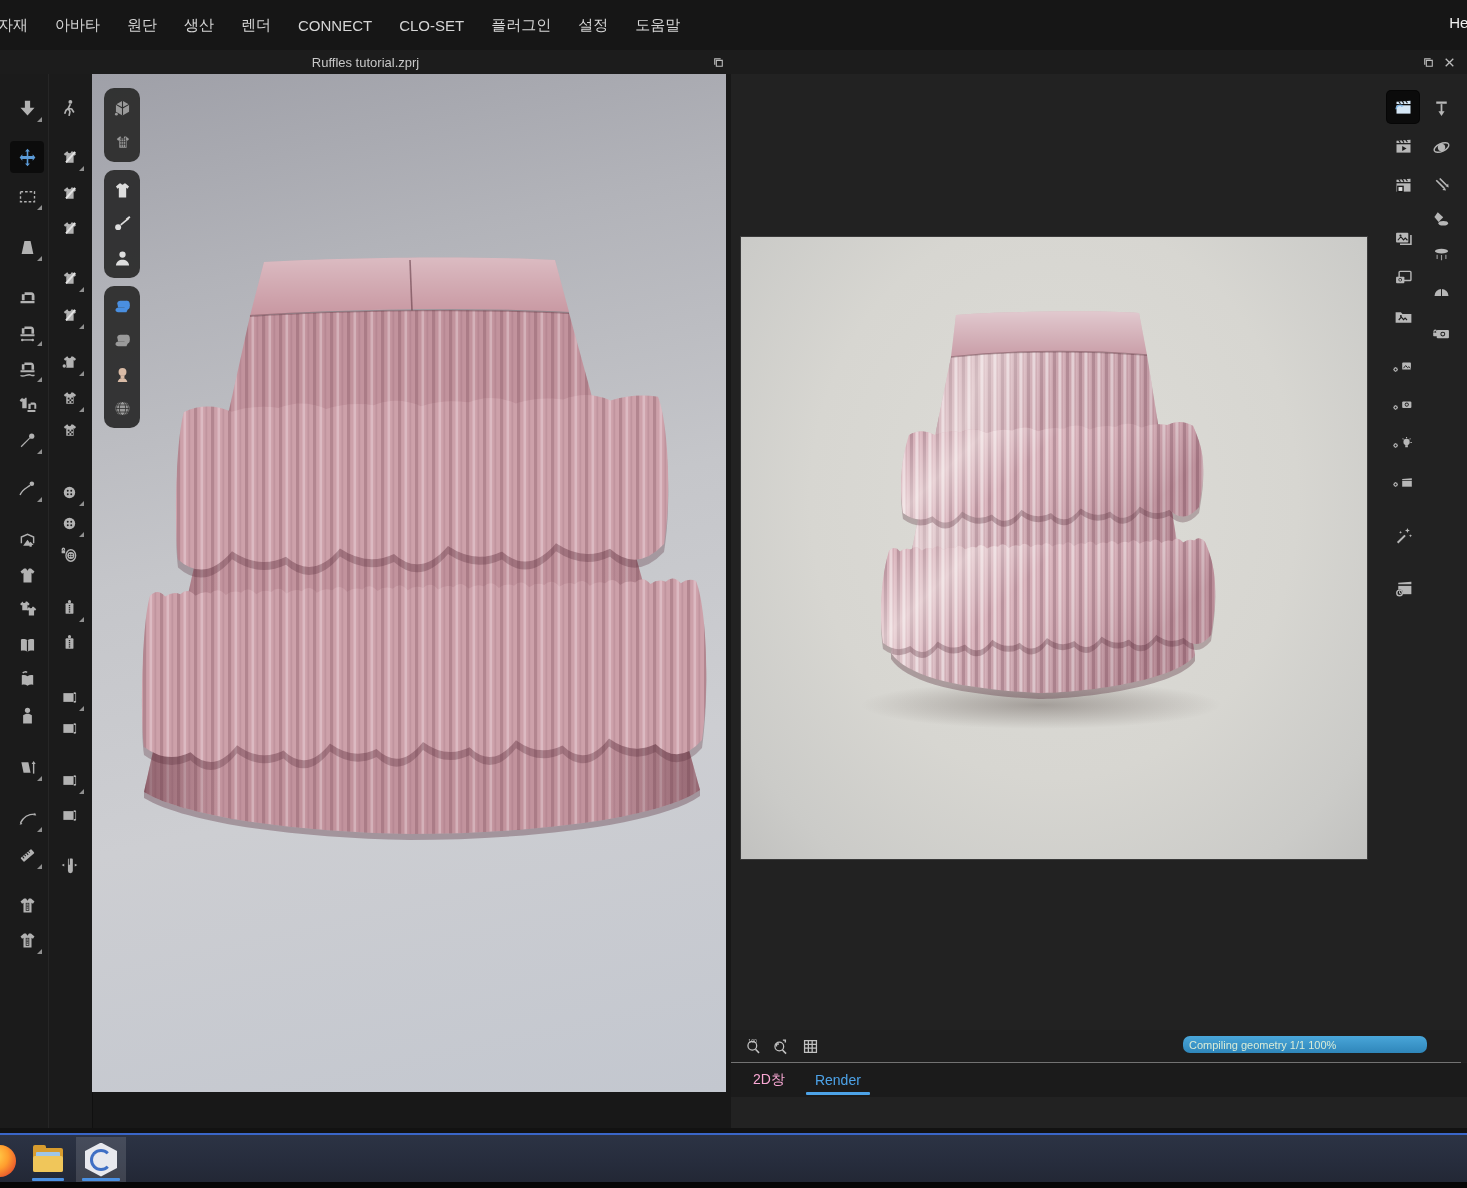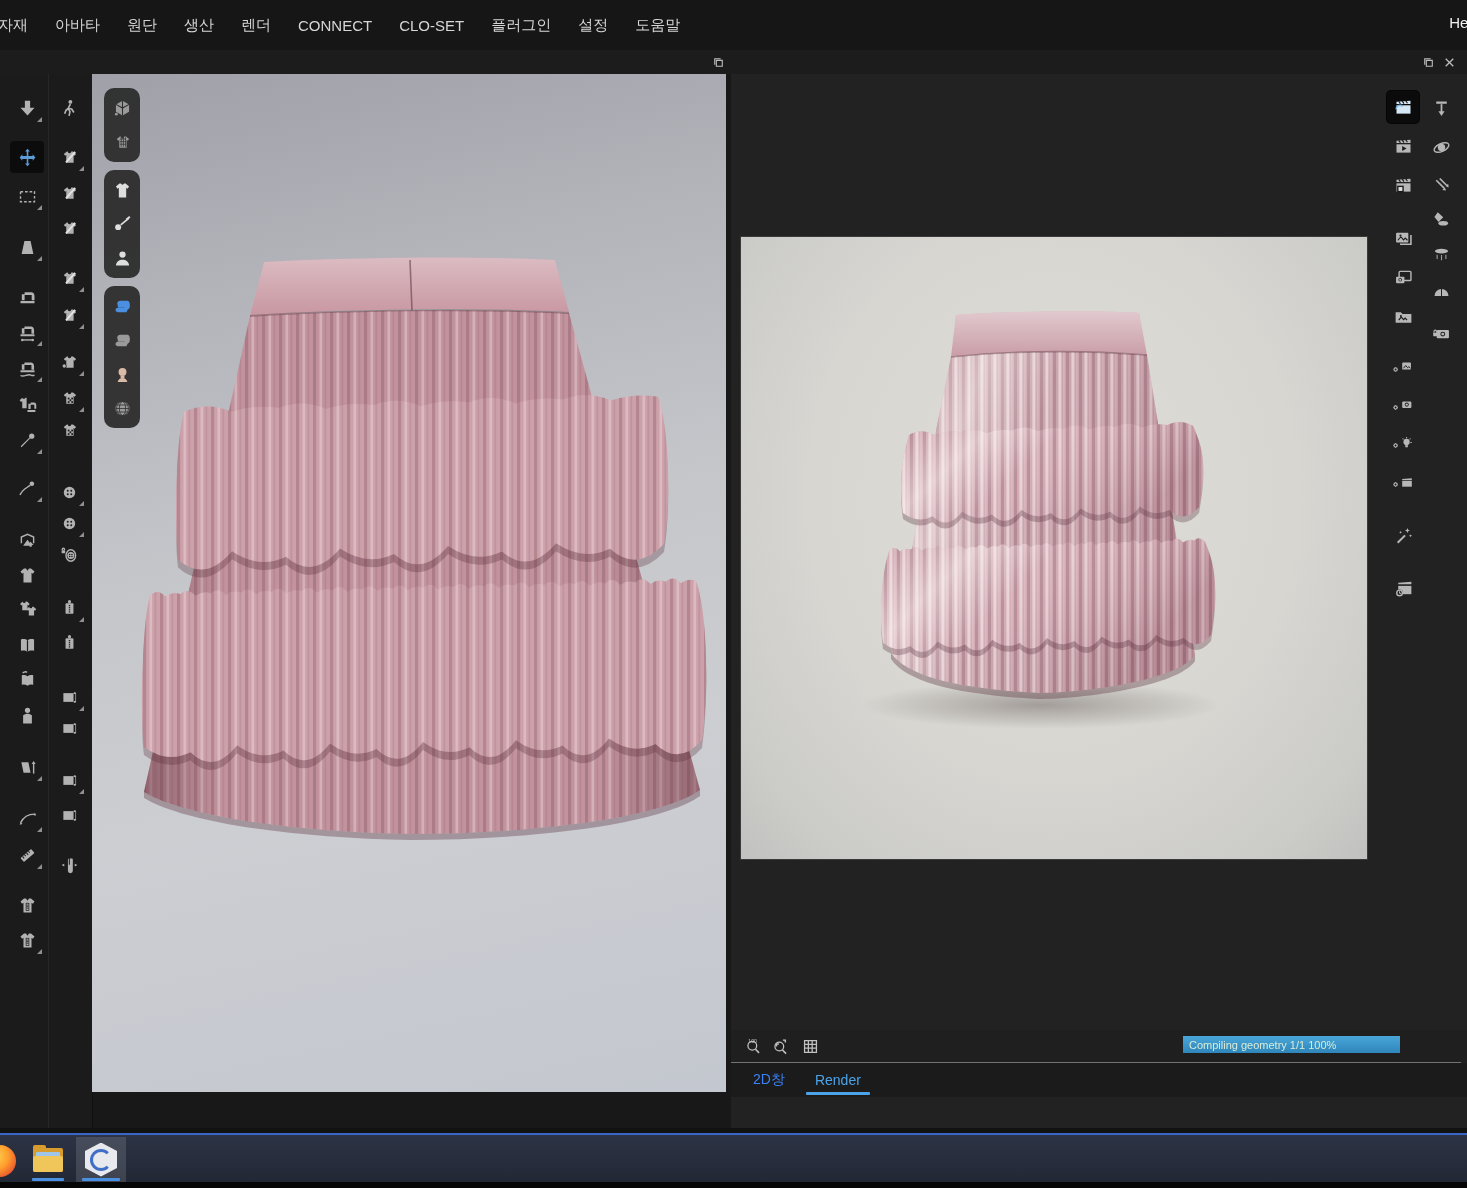--- a/index.html
+++ b/index.html
@@ -41,26 +41,26 @@
     background:radial-gradient(ellipse at 50% 42%,#dddcd7 0%,#d7d6d1 55%,#cbcbc8 85%,#c1c1bf 100%);
     box-shadow:0 0 0 1px #3a3a3a;}
   
   .rt-tool{position:absolute;width:32px;height:32px;display:flex;align-items:center;justify-content:center;color:#b7b7b7;cursor:pointer;}
   .rt-tool svg{width:21px;height:21px;fill:none;stroke:currentColor;stroke-width:1.6;}
   .rt-tool.active{background:#0b0b0b;border-radius:4px;color:#d5e6f5;box-shadow:0 0 0 1px #060606;}
   
   .rb-bar{position:absolute;left:0;top:956px;width:736px;height:32px;background:#1f1f1f;}
   .rb-tool{position:absolute;top:4px;width:26px;height:24px;display:flex;align-items:center;justify-content:center;color:#c2c2c2;cursor:pointer;}
   .rb-tool svg{width:19px;height:19px;fill:none;stroke:currentColor;stroke-width:1.6;}
-  .progress{position:absolute;left:452px;top:6px;width:217px;height:17px;border-radius:0;
+  .progress{position:absolute;left:452px;top:6px;width:244px;height:17px;border-radius:7px;
     background:linear-gradient(180deg,#49a6d9,#2f86ba);display:flex;align-items:center;}
   .progress span{font-size:11px;color:#d9ecd8;padding-left:6px;white-space:nowrap;}
   .tabsep{position:absolute;left:0;top:988px;width:730px;height:1px;background:#8f8f8f;opacity:.75;}
   .tabrow{position:absolute;left:0;top:989px;width:736px;height:34px;background:#1b1b1b;display:flex;align-items:stretch;padding-left:9px;gap:4px;}
-  .tab{display:flex;align-items:center;padding:0 13px;font-size:14px;color:#3b82f6;cursor:pointer;position:relative;}
+  .tab{display:flex;align-items:center;padding:0 13px;font-size:14px;color:#f9a8d4;cursor:pointer;position:relative;}
   .tab.active{color:#4da3e8;}
   .tab.active::after{content:'';position:absolute;left:4px;right:4px;bottom:2px;height:3px;background:#4da3e8;border-radius:1px;}
   
   .taskbar{position:absolute;left:0;top:1133px;width:1467px;height:49px;
     background:linear-gradient(180deg,#2c3344 0%,#262c3c 60%,#222734 100%);border-top:2px solid #3a66c8;}
   .tb-btn{position:absolute;top:2px;height:45px;display:flex;align-items:center;justify-content:center;cursor:pointer;}
   .tb-underline{position:absolute;left:6px;right:6px;bottom:1px;height:3px;background:#4a90e2;border-radius:1px;}
   .bezel{position:absolute;left:0;top:1182px;width:1467px;height:6px;background:#060606;}
   .folder-icon{position:relative;width:30px;height:24px;}
   .folder-icon .back{position:absolute;left:0;top:0;width:30px;height:24px;background:#d89c2e;border-radius:2px;}
@@ -89,20 +89,23 @@
         <span class="menu-item">CONNECT</span>
         <span class="menu-item">CLO-SET</span>
         <span class="menu-item">플러그인</span>
         <span class="menu-item">설정</span>
         <span class="menu-item">도움말</span>
       </div>
     <span class="hello">Hell</span>
   </div>
 
   <div class="titlerow">
+    <div class="wtitle wt-left">
+      <span>Ruffles tutorial.zprj</span>
+    </div>
     <div class="winbtn" style="left:710px">
       <svg viewBox="0 0 24 24">
           <path d="M8 8h11v11H8z M5 16V5h11" fill="none" stroke="currentColor" stroke-width="2"></path>
         </svg>
     </div>
     <div class="winbtn" style="left:1420px">
       <svg viewBox="0 0 24 24">
           <path d="M8 8h11v11H8z M5 16V5h11" fill="none" stroke="currentColor" stroke-width="2"></path>
         </svg>
     </div>

